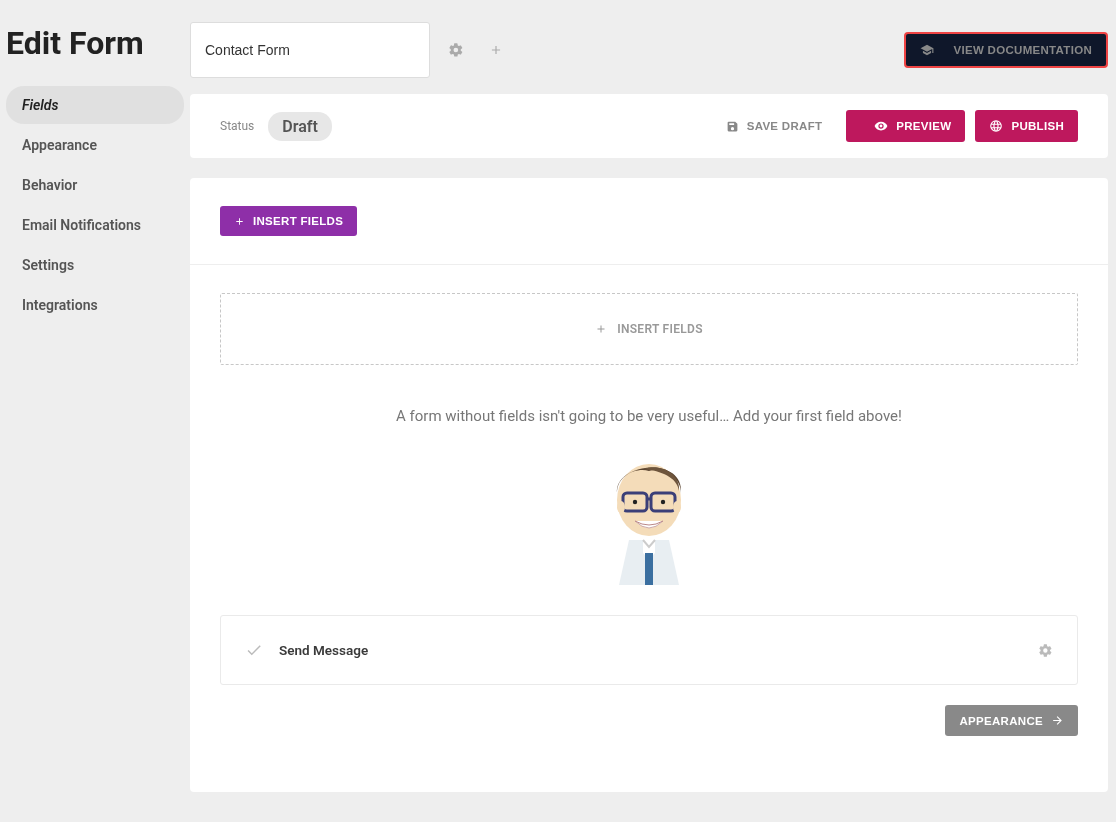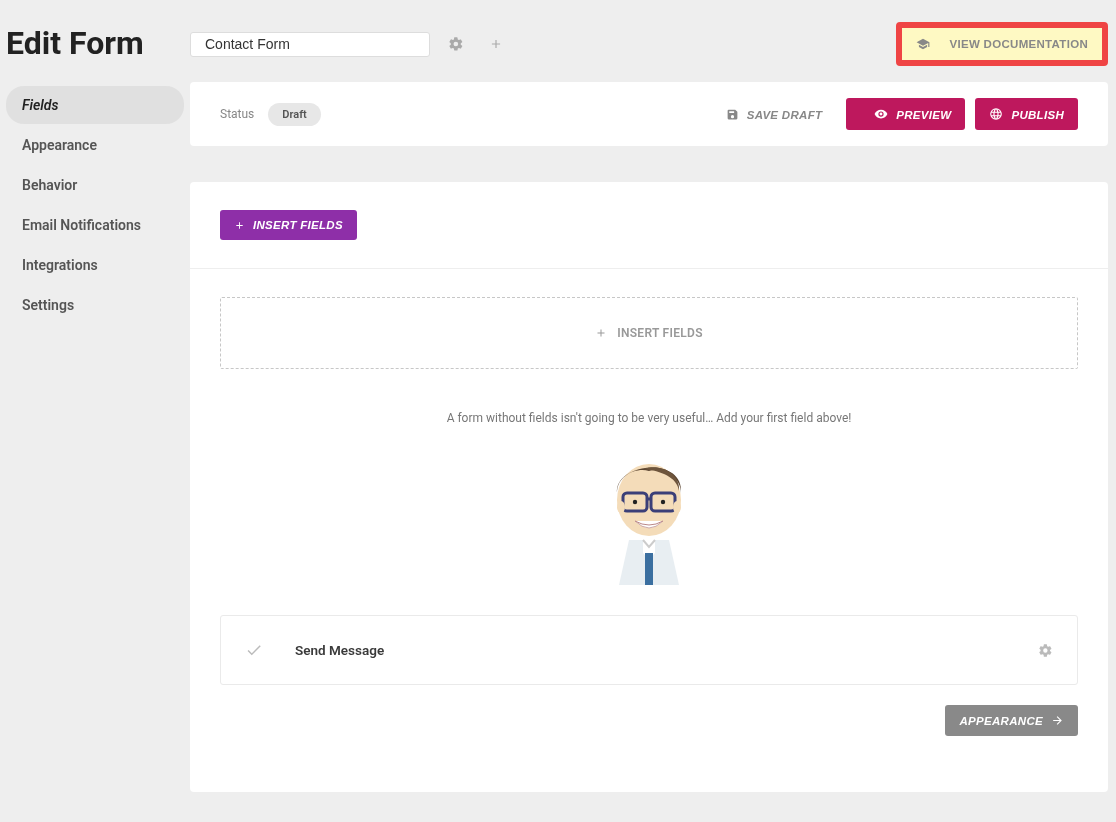--- a/index.html
+++ b/index.html
@@ -50,91 +50,90 @@
   }
 
   .topbar {
     display: flex;
     align-items: center;
     gap: 12px;
     padding: 22px 0 16px 0;
   }
   .title-input {
     width: 240px;
-    height: 25px;
+    height: 56px;
     border: 1px solid #ddd;
     border-radius: 3px;
     background: #fff;
     font-size: 14px;
     padding: 0 14px;
     color: #333;
   }
   .icon-btn {
     width: 28px;
     height: 28px;
     display: flex;
     align-items: center;
     justify-content: center;
     color: #aaa;
     cursor: pointer;
   }
   .spacer { flex: 1; }
   .doc-btn {
-    background: #fef9c3;
-    border: 6px solid #ef4444;
+    background: #0f172a;
+    border: 2px solid #ef4444;
     border-radius: 4px;
     color: #888;
     font-size: 11.5px;
     font-weight: 600;
     letter-spacing: 0.3px;
     padding: 9px 14px;
     display: inline-flex;
     align-items: center;
     gap: 20px;
     cursor: pointer;
   }
 
   .panel {
     background: #fff;
     border-radius: 4px;
-    margin-bottom: 36px;
+    margin-bottom: 20px;
   }
   .status-row {
     display: flex;
     align-items: center;
     padding: 16px 30px;
     gap: 14px;
   }
   .status-label { font-size: 12px; color: #888; }
   .badge {
     background: #e7e7e7;
     color: #555;
-    font-size: 11px;
+    font-size: 16px;
     font-weight: 600;
     padding: 5px 14px;
     border-radius: 14px;
   }
   .toolbar-buttons {
     display: flex;
     align-items: center;
     gap: 10px;
     margin-left: auto;
   }
   .btn {
     display: inline-flex;
-    align-items: flex-end;
+    align-items: center;
     gap: 8px;
     font-size: 11.5px;
     font-weight: 600;
     letter-spacing: 0.3px;
     padding: 9px 14px;
     border-radius: 3px;
     border: none;
     cursor: pointer;
-    font-style: italic;
   }
   .btn-ghost { background: transparent; color: #888; }
   .btn-dark { background: #be185d; color: #fff; padding-left: 28px; }
   .btn-blue { background: #be185d; color: #fff; }
   .btn-purple { background: #8e2fa8; color: #fff; }
   .btn-gray { background: #898989; color: #fff; }
 
   .fields-area {
     background: #fff;
     border-radius: 4px;
@@ -157,38 +156,38 @@
     gap: 10px;
     color: #999;
     font-size: 12px;
     font-weight: 600;
     letter-spacing: 0.3px;
     cursor: pointer;
   }
   .empty-msg {
     text-align: center;
     color: #777;
-    font-size: 12px;
+    font-size: 15px;
     margin: 42px 0 20px 0;
   }
   .illustration {
     display: flex;
     justify-content: center;
     height: 140px;
     overflow: hidden;
   }
   .submit-panel {
     margin: 0 30px;
     border: 1px solid #eaeaea;
     border-radius: 3px;
     height: 70px;
     display: flex;
     align-items: center;
     padding: 0 24px;
-    gap: 32px;
+    gap: 16px;
     margin-top: 30px;
   }
   .submit-panel .check { color: #bbb; }
   .submit-panel .label { font-size: 13.5px; font-weight:600; color: #3a3a3a; }
   .submit-panel .gear { margin-left: auto; color: #bbb; cursor: pointer; }
 
   .footer-row {
     display: flex;
     justify-content: flex-end;
     padding: 20px 30px 28px 30px;
@@ -201,22 +200,22 @@
 
 <div class="layout">
 
   <div class="left">
     <h1 class="page-title">Edit Form</h1>
     <nav class="sidebar">
       <div class="sidebar-item active">Fields</div>
       <div class="sidebar-item">Appearance</div>
       <div class="sidebar-item">Behavior</div>
       <div class="sidebar-item">Email Notifications</div>
+      <div class="sidebar-item">Settings</div>
       <div class="sidebar-item">Integrations</div>
-      <div class="sidebar-item">Settings</div>
     </nav>
   </div>
 
   <div class="right">
 
     <div class="topbar">
       <input class="title-input" type="text" value="Contact Form" style="">
       <div class="icon-btn">
         <svg width="16" height="16" viewBox="0 0 24 24" fill="currentColor">
             <path d="M19.14,12.94a7.14,7.14,0,0,0,.05-.94,7.14,7.14,0,0,0-.05-.94l2.11-1.65a.5.5,0,0,0,.12-.64l-2-3.46a.5.5,0,0,0-.61-.22l-2.49,1a7,7,0,0,0-1.62-.94l-.38-2.65A.5.5,0,0,0,13.77,2H9.77a.5.5,0,0,0-.5.42L8.89,5.07a7,7,0,0,0-1.62.94l-2.49-1a.5.5,0,0,0-.61.22l-2,3.46a.5.5,0,0,0,.12.64L4.4,11.06a7.14,7.14,0,0,0-.5.94,7.14,7.14,0,0,0,.5.94L2.29,14.59a.5.5,0,0,0-.12.64l2,3.46a.5.5,0,0,0,.61.22l2.49-1a7,7,0,0,0,1.62.94l.38,2.65a.5.5,0,0,0,.5.42h4a.5.5,0,0,0,.5-.42l.38-2.65a7,7,0,0,0,1.62-.94l2.49,1a.5.5,0,0,0,.61-.22l2-3.46a.5.5,0,0,0-.12-.64ZM11.77,15.5A3.5,3.5,0,1,1,15.27,12,3.5,3.5,0,0,1,11.77,15.5Z"></path>

